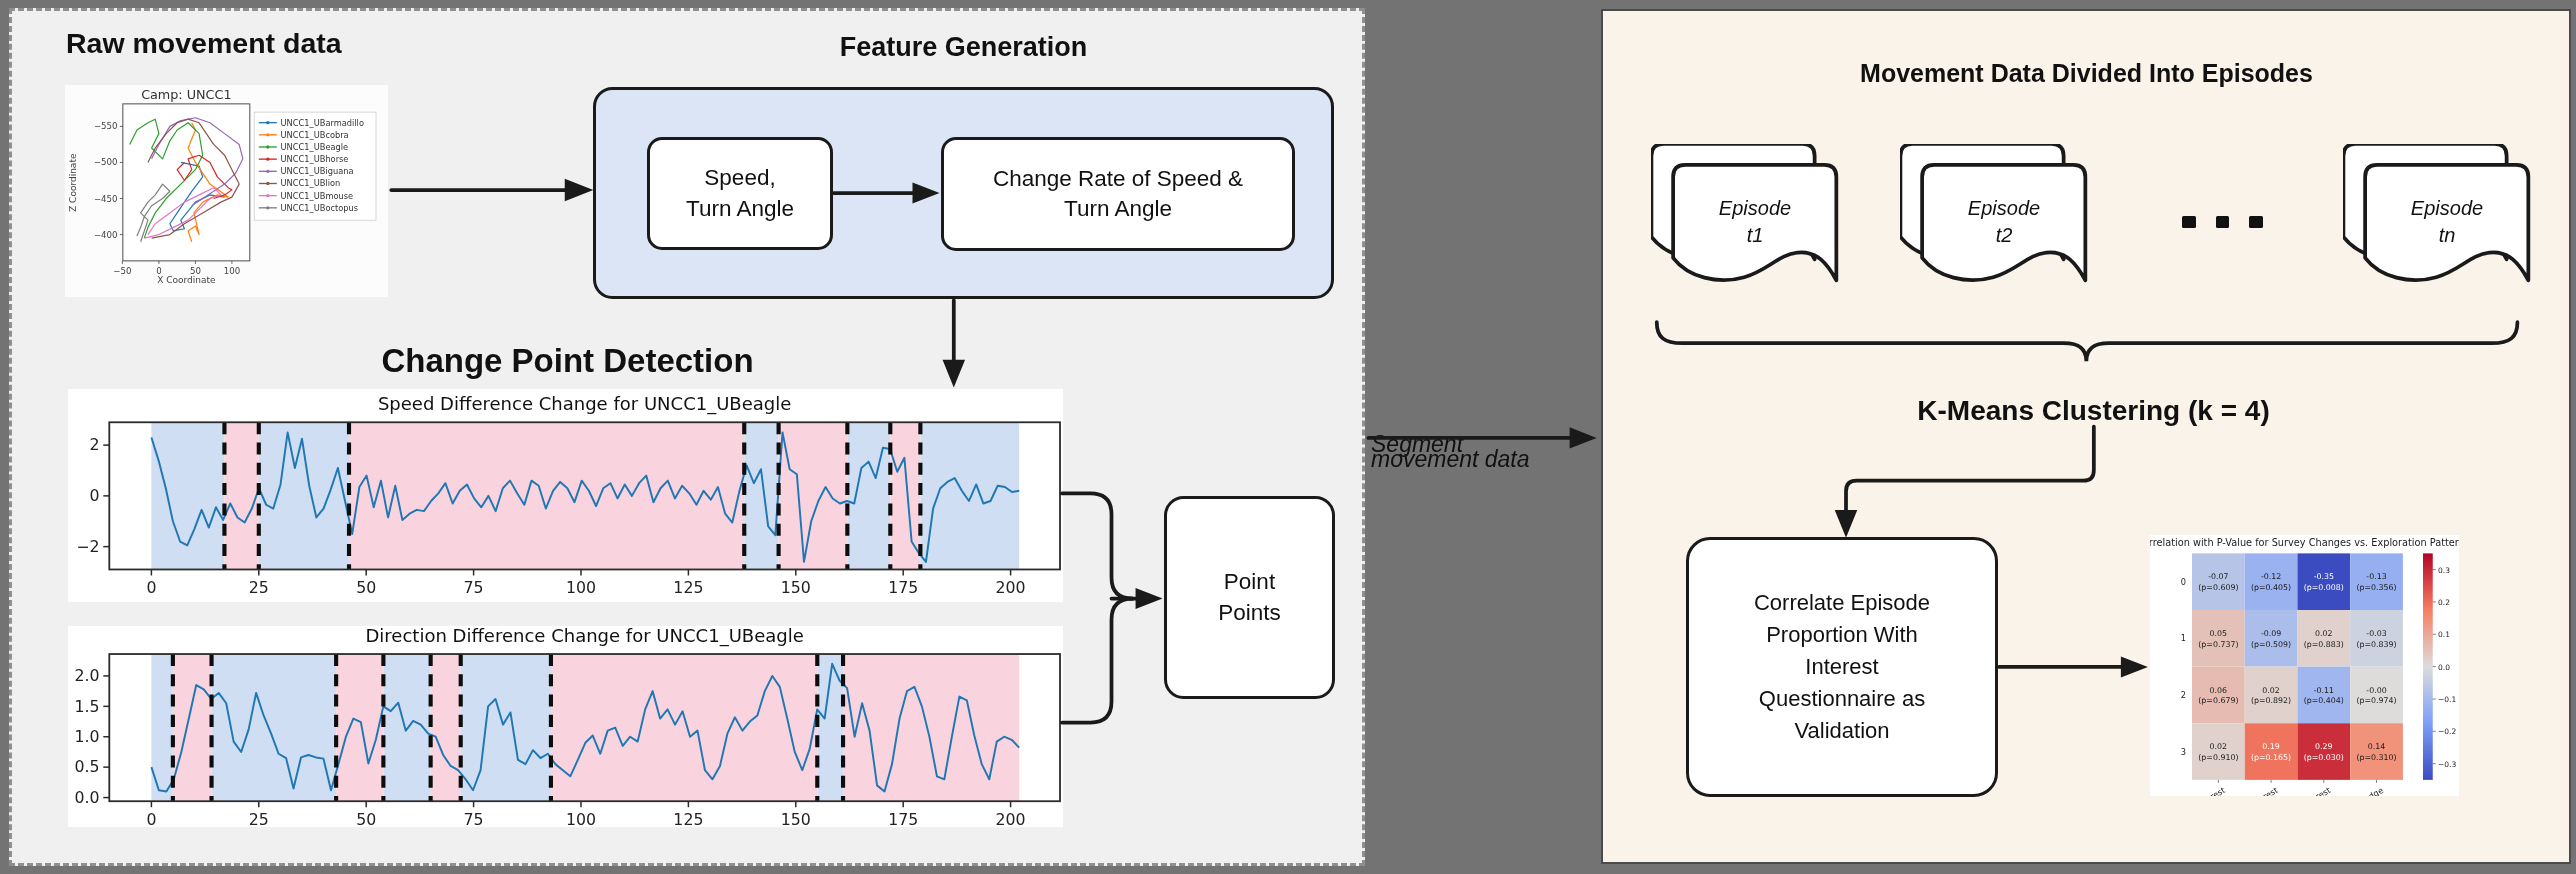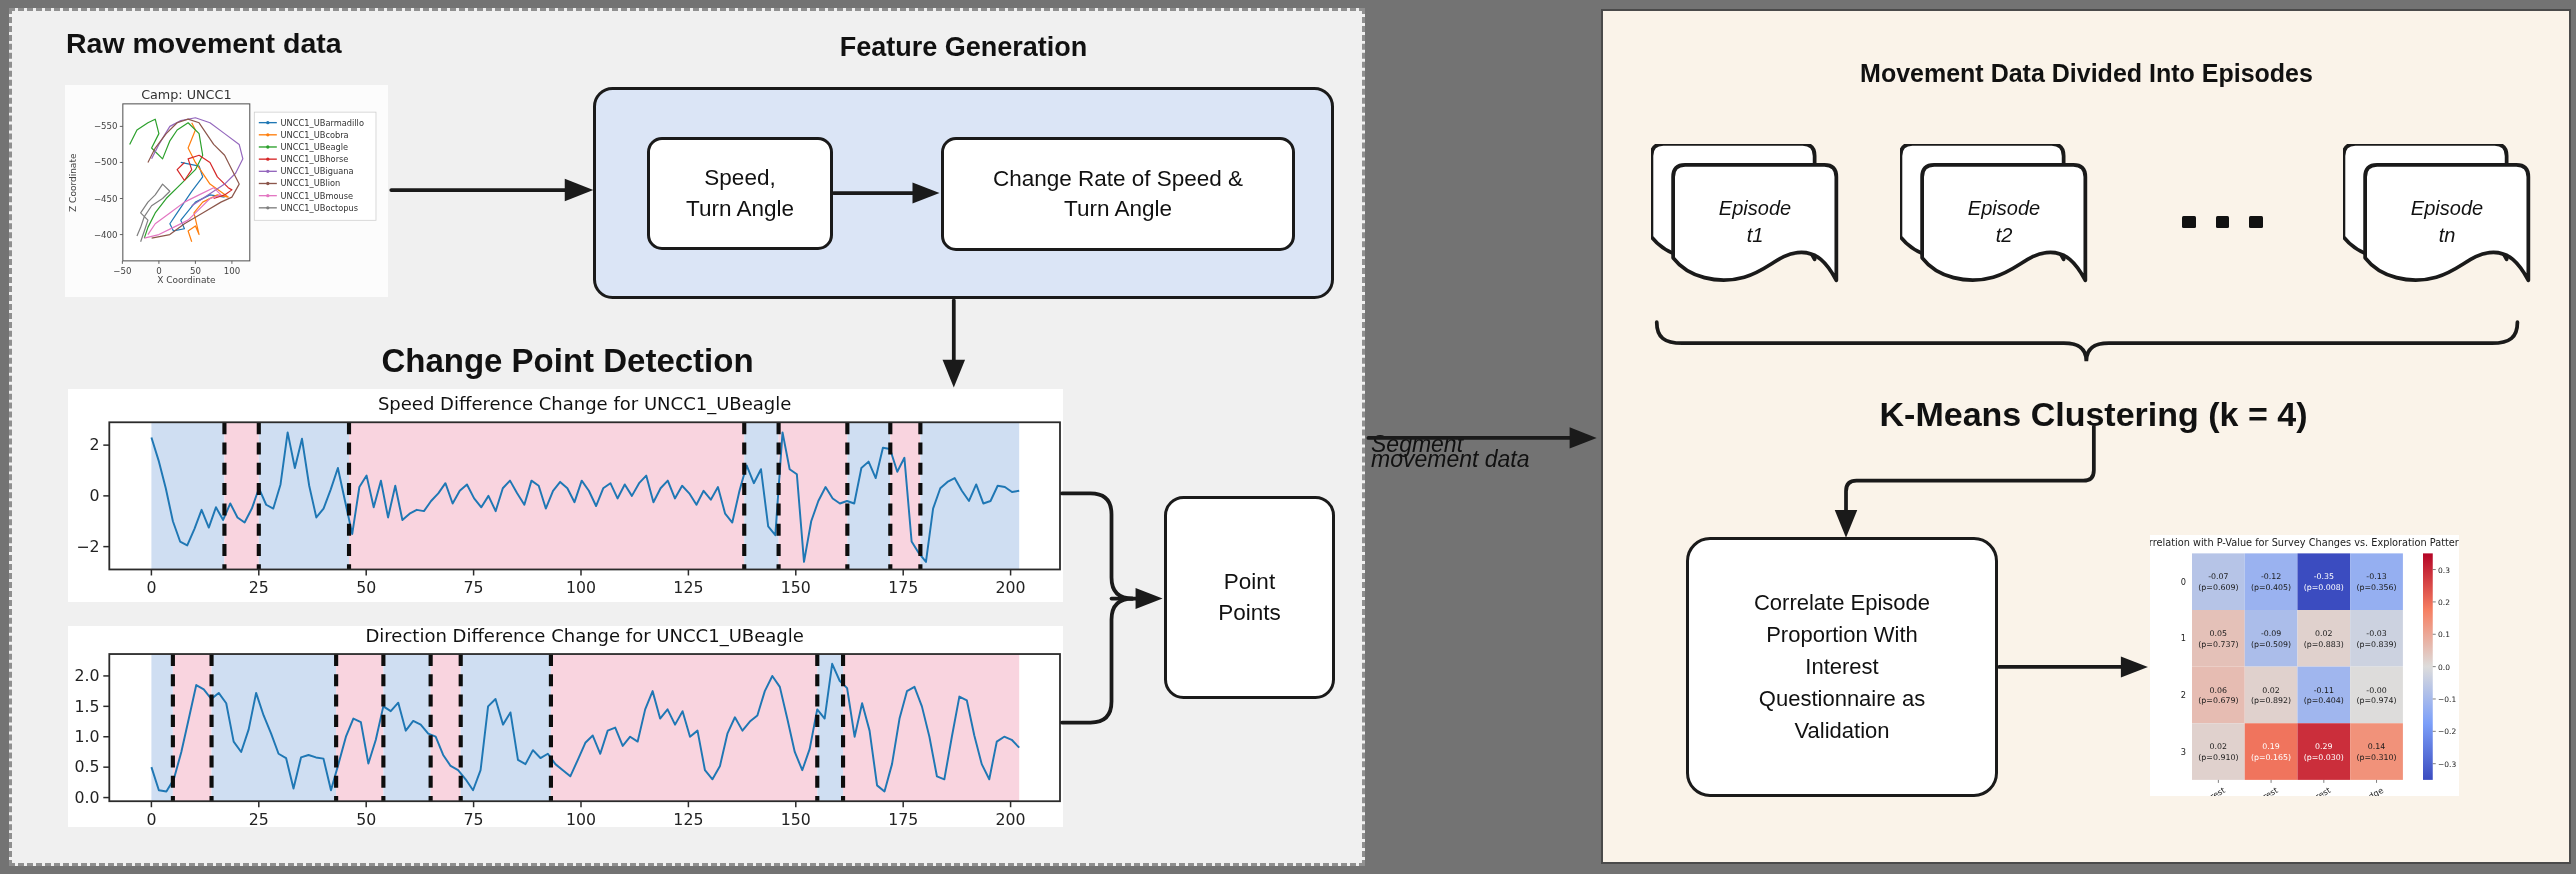--- a/index.html
+++ b/index.html
@@ -271,21 +271,21 @@
     <svg width="194" height="146" viewBox="0 0 258 195">
       <path class="doc-page" d="M0,124 C20,150 60,160 95,150 C128,140 140,120 166,117 C192,114 206,132 218,154 L218,16 Q218,0 202,0 L16,0 Q0,0 0,16 Z"></path>
       <path class="doc-page" transform="translate(29,28)" d="M0,124 C20,150 60,160 95,150 C128,140 140,120 166,117 C192,114 206,132 218,154 L218,16 Q218,0 202,0 L16,0 Q0,0 0,16 Z"></path>
     </svg>
     <div class="eptext">
       <span class="eline">Episode</span>
       <span class="eline">tn</span>
     </div>
   </div>
 
-  <div class="heading" style="left:1793px;top:395px;width:601px;text-align:center;font-size:34px;">K-Means Clustering (k = 4)</div>
+  <div class="heading" style="left:1793px;top:395px;width:601px;text-align:center;font-size:28px;">K-Means Clustering (k = 4)</div>
 
   <div class="node" id="correlate-box">
     <span class="nline">Correlate Episode</span>
     <span class="nline">Proportion With</span>
     <span class="nline">Interest</span>
     <span class="nline">Questionnaire as</span>
     <span class="nline">Validation</span>
   </div>
 
   <div id="heatmap" class="plotbox">

